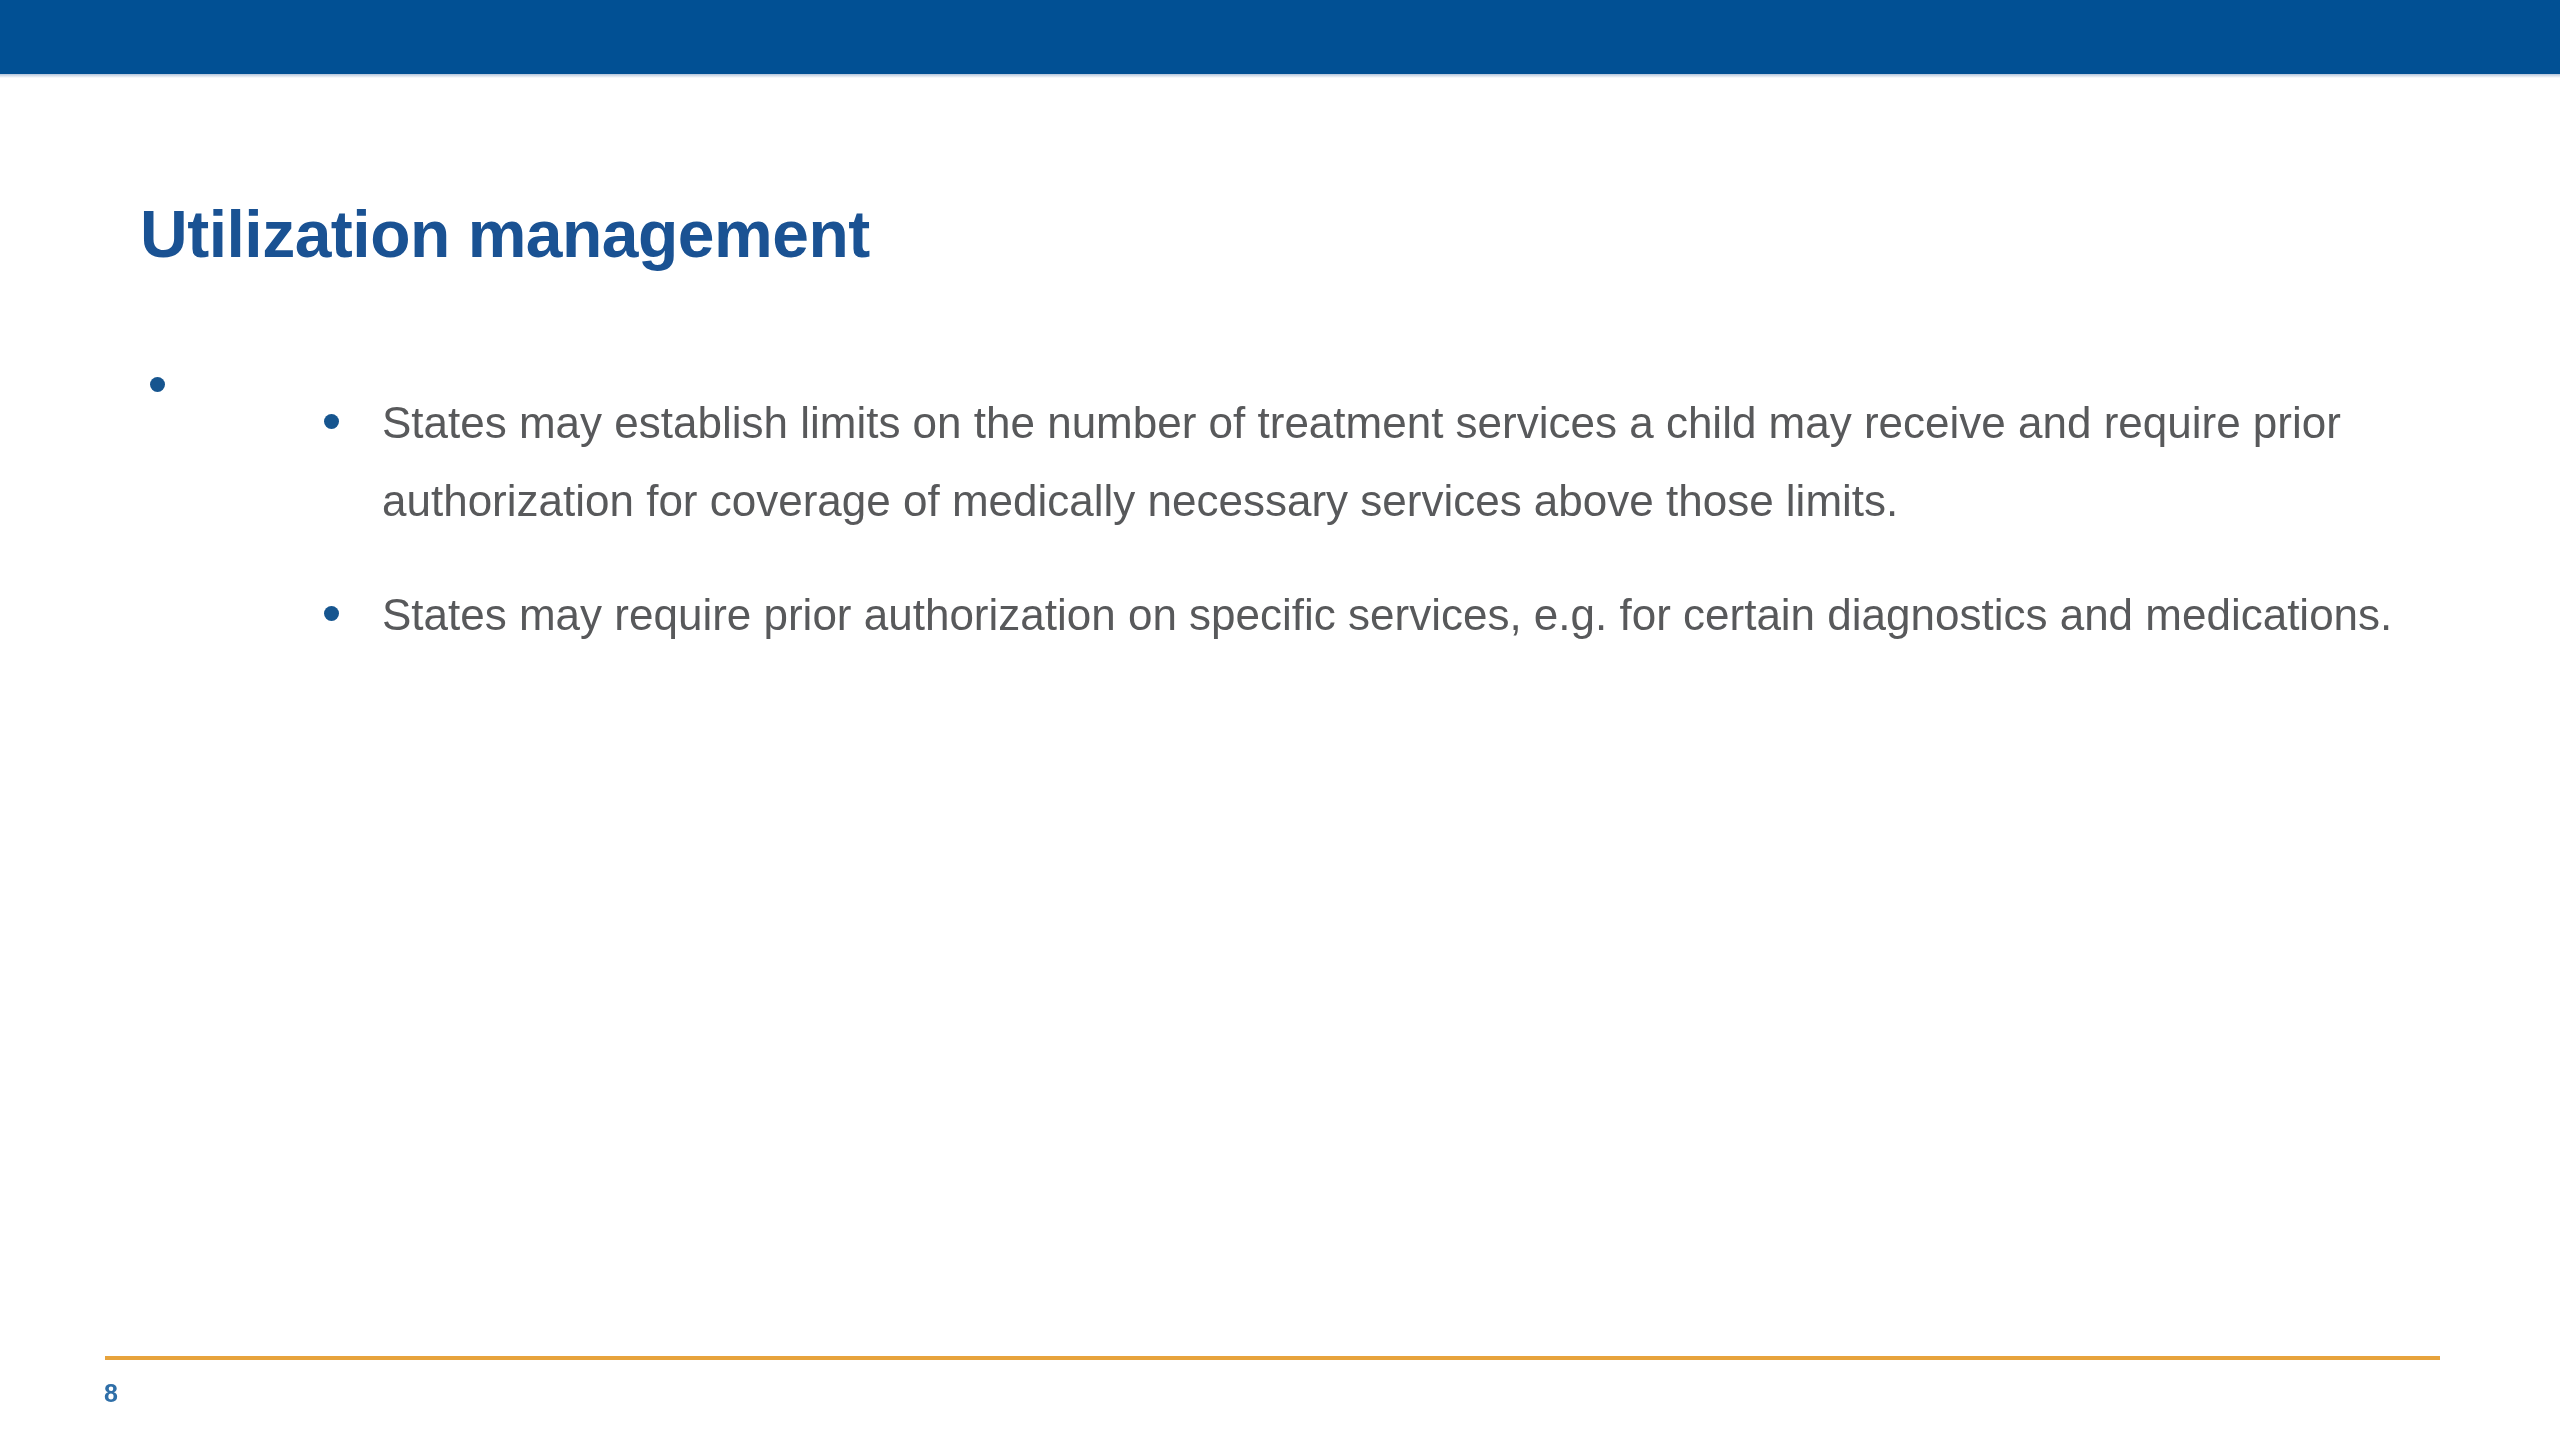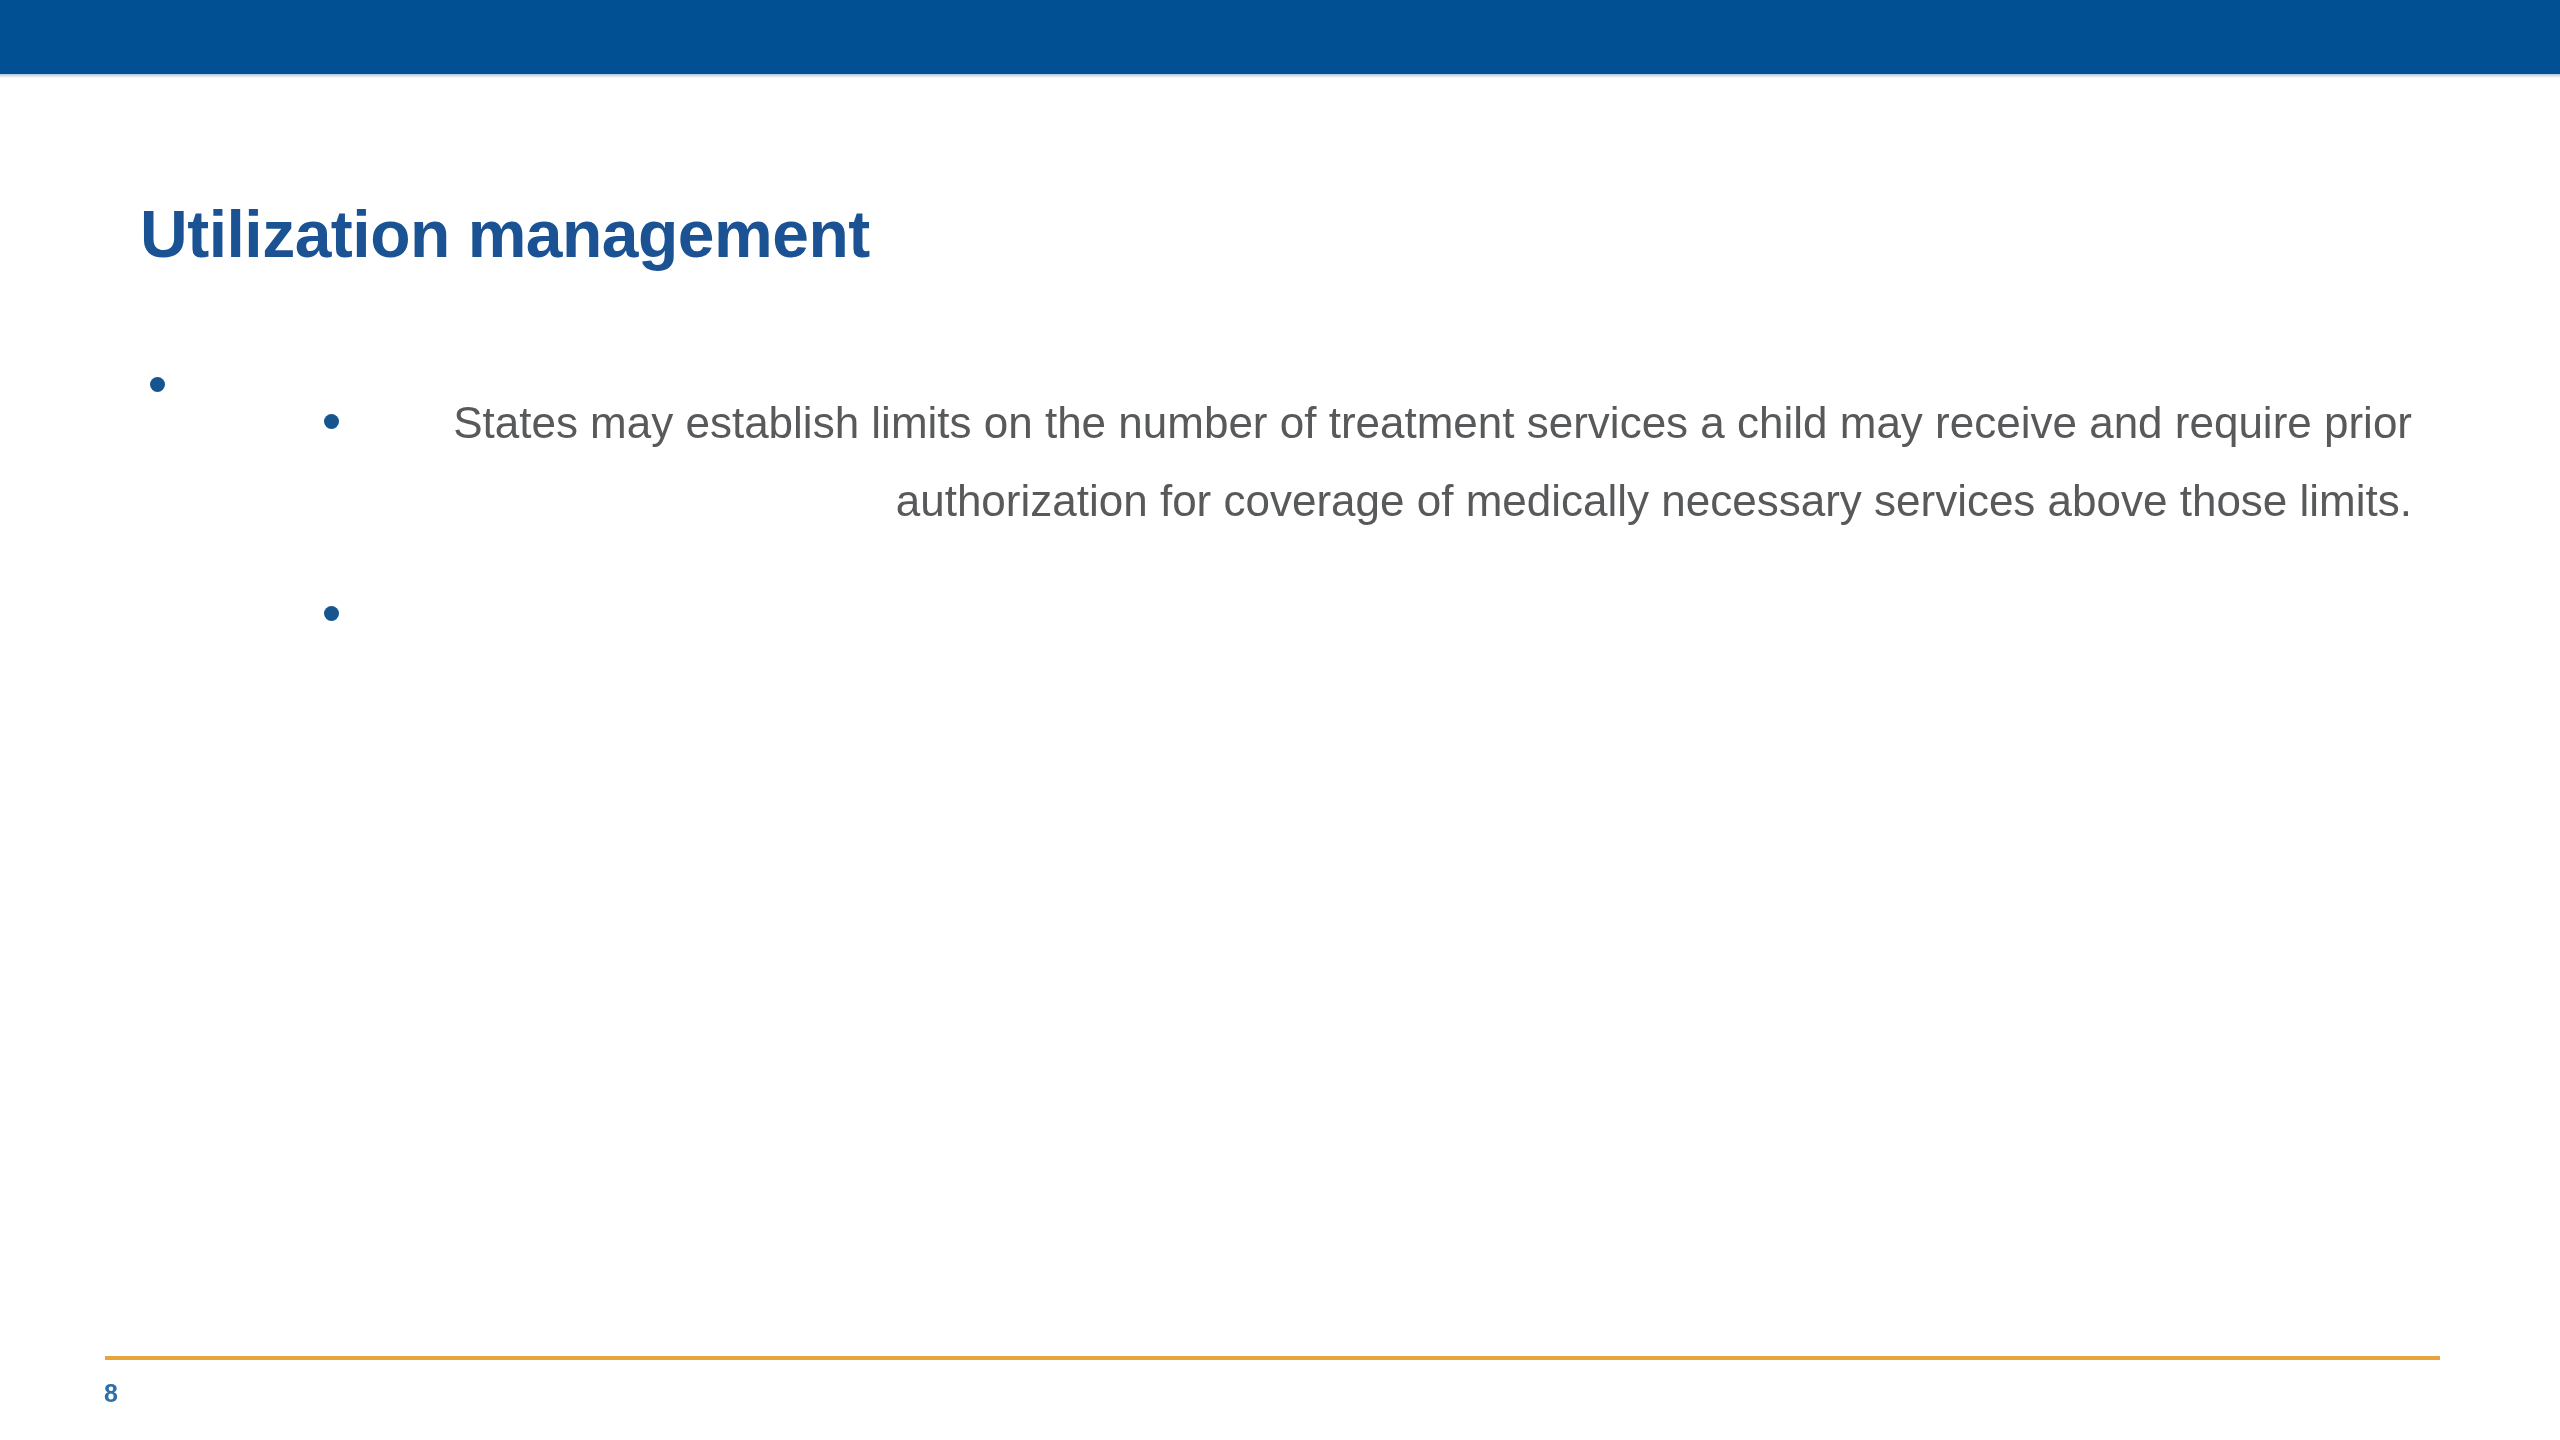--- a/index.html
+++ b/index.html
@@ -86,21 +86,20 @@
   }
 
   .bullet-l2 {
     position: relative;
     padding-left: 66px;
     font-size: 44px;
     line-height: 78px;
     color: #58595b;
     margin: 0 0 36px 0;
     width: 2030px;
-    text-align: right;
   }
   .bullet-l2:last-child {
     margin-bottom: 0;
   }
   .bullet-l2 .dot {
     position: absolute;
     left: 8px;
     top: 30px;
     width: 15px;
     height: 15px;
@@ -145,20 +144,21 @@
 
     <div class="sublist">
 
       <div class="bullet-l2">
         <span class="dot"></span>
         <span>States may establish limits on the number of treatment services a child may receive and require prior authorization for coverage of medically necessary services above those limits.</span>
       </div>
 
       <div class="bullet-l2">
         <span class="dot"></span>
+        <span>States may require prior authorization on specific services, e.g. for certain diagnostics and medications.</span>
       </div>
 
     </div>
   </div>
 
   <div class="footer-rule"></div>
   <div class="page-number">8</div>
 
 </div>
 

